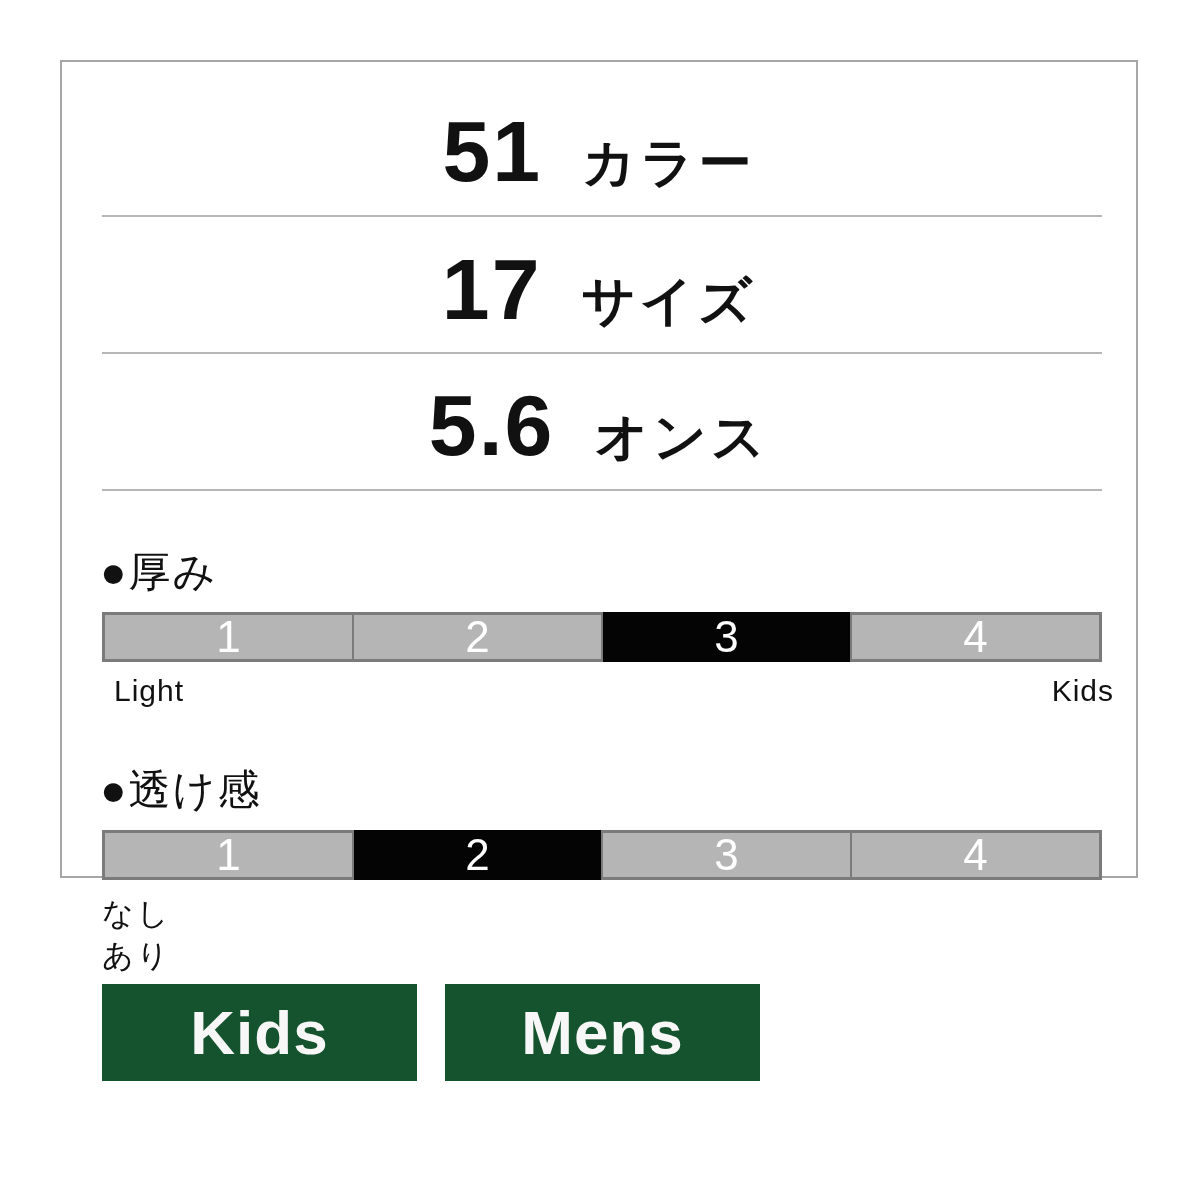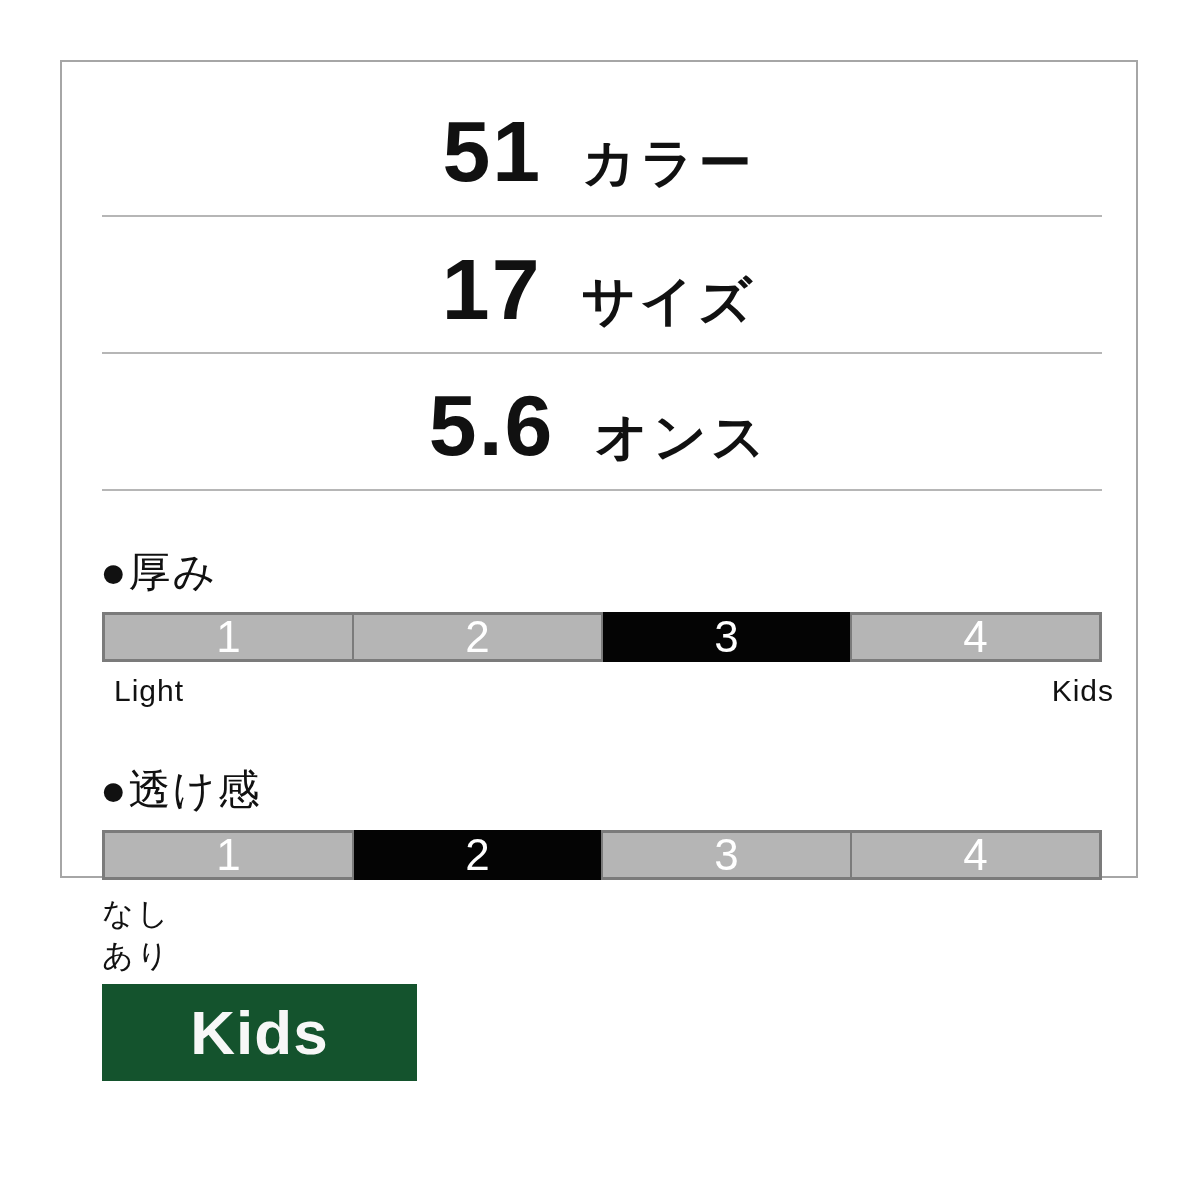--- a/index.html
+++ b/index.html
@@ -209,16 +209,17 @@
           <span class="seg-num">4</span>
         </div>
     </div>
     <div class="scale-ends jp" style="top:831px;">
       <span>なし</span>
       <span>あり</span>
     </div>
 
     <div class="btn-row" style="top:922px;">
       <div class="cat-btn">Kids</div>
+      <div class="cat-btn">Mens</div>
     </div>
 
   </div>
 </div>
 
 </body></html>

